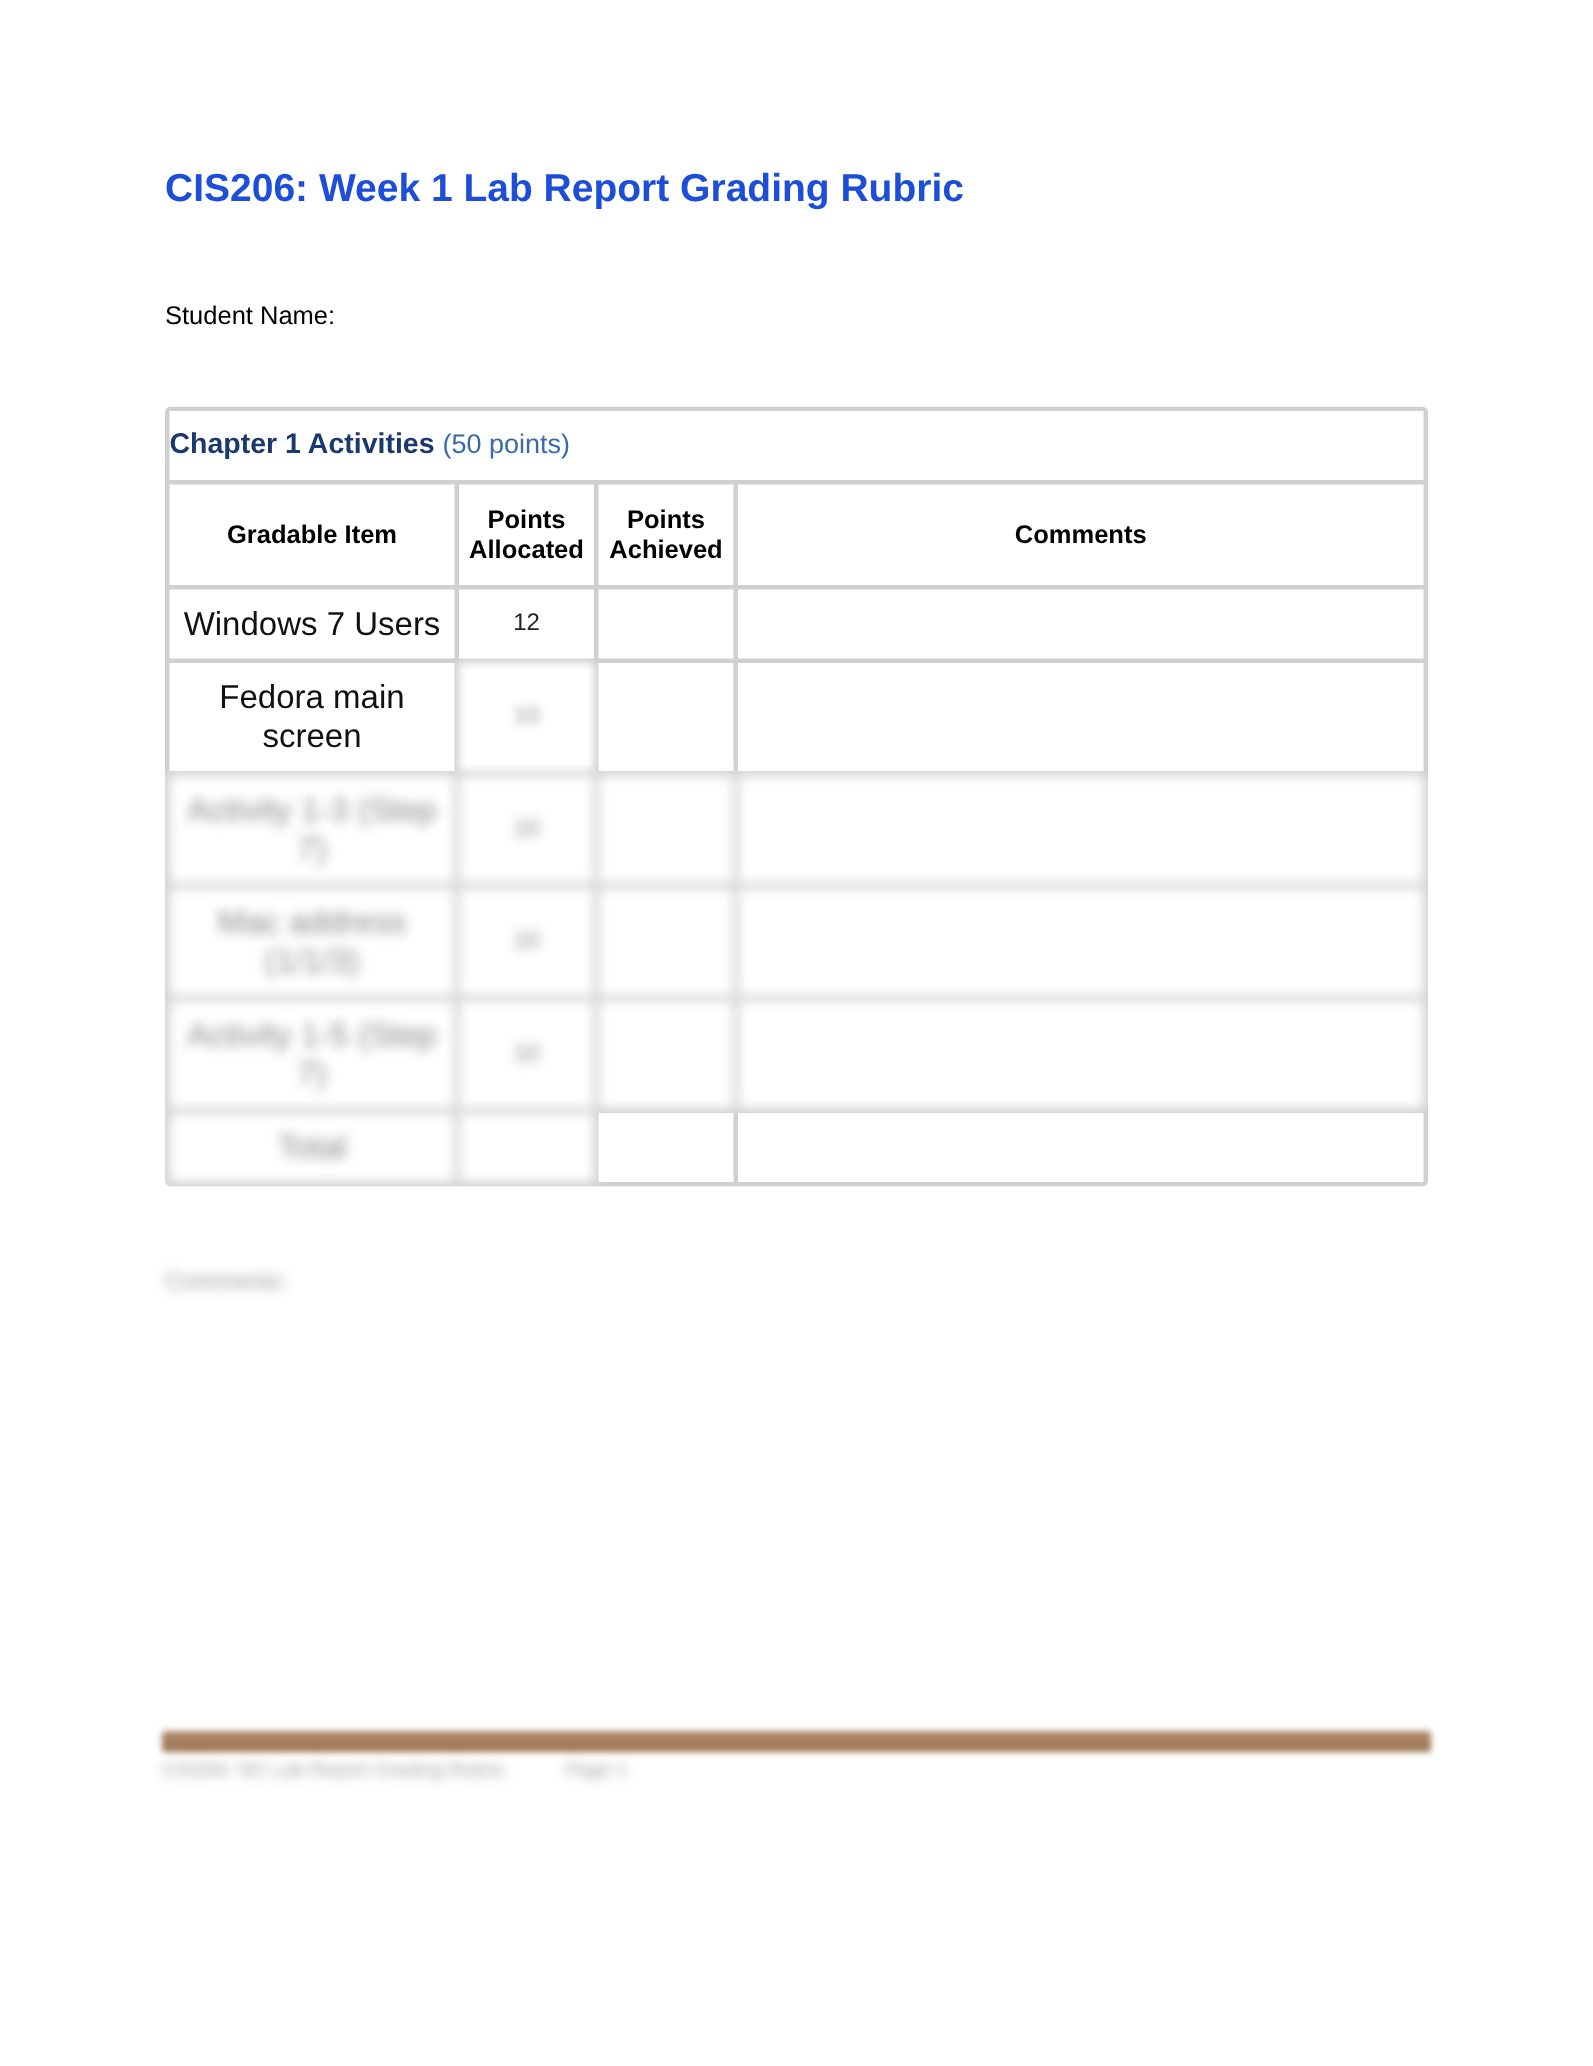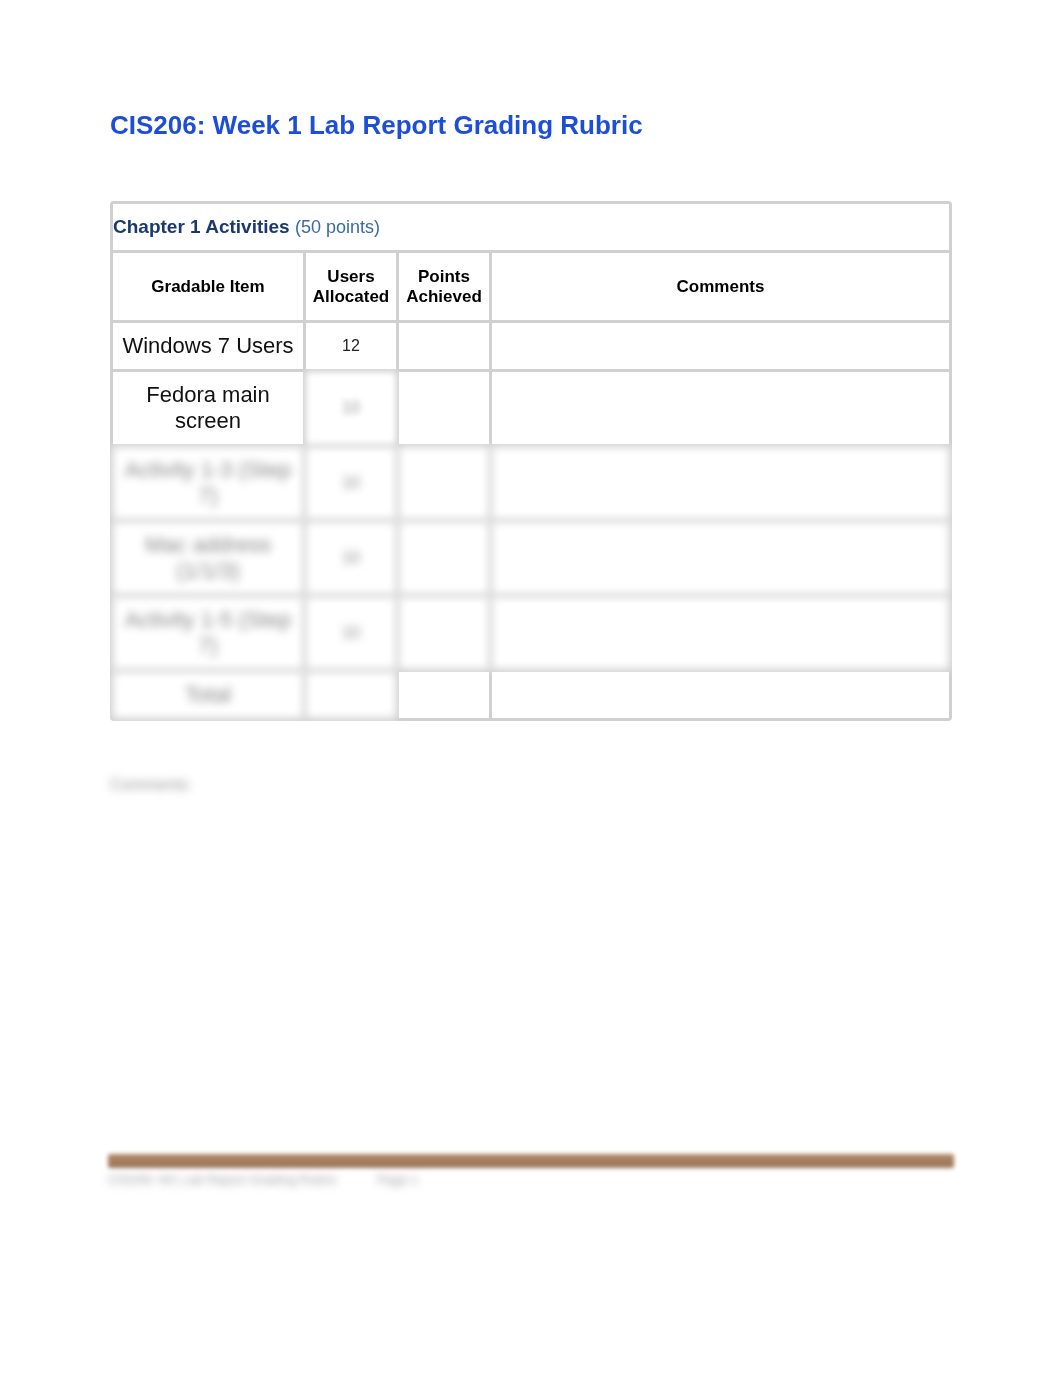--- a/index.html
+++ b/index.html
@@ -125,33 +125,34 @@
       filter: blur(4px);
       display: flex;
       gap: 40px;
     }
   </style>
 </head>
 <body>
 
 <div class="page">
   <h1 class="title">CIS206: Week 1 Lab Report Grading Rubric</h1>
+  <div class="student-name">Student Name:</div>
 
   <div class="table-wrap">
     <table>
       <tbody>
           <tr>
         <th colspan="4" class="section-header">
           <span>Chapter 1 Activities</span>
           <span class="points">(50 points)</span>
         </th>
       </tr>
       <tr>
         <th class="col-header col-item">Gradable Item</th>
-        <th class="col-header col-alloc">Users Allocated</th>
+        <th class="col-header col-alloc">Points Allocated</th>
         <th class="col-header col-achv">Points Achieved</th>
         <th class="col-header col-comm">Comments</th>
       </tr>
       <tr>
         <td class="item-cell">Windows 7 Users</td>
         <td class="alloc-cell">12</td>
         <td class="achv-cell"></td>
         <td class="comm-cell"></td>
       </tr>
       <tr class="row-fedora">

